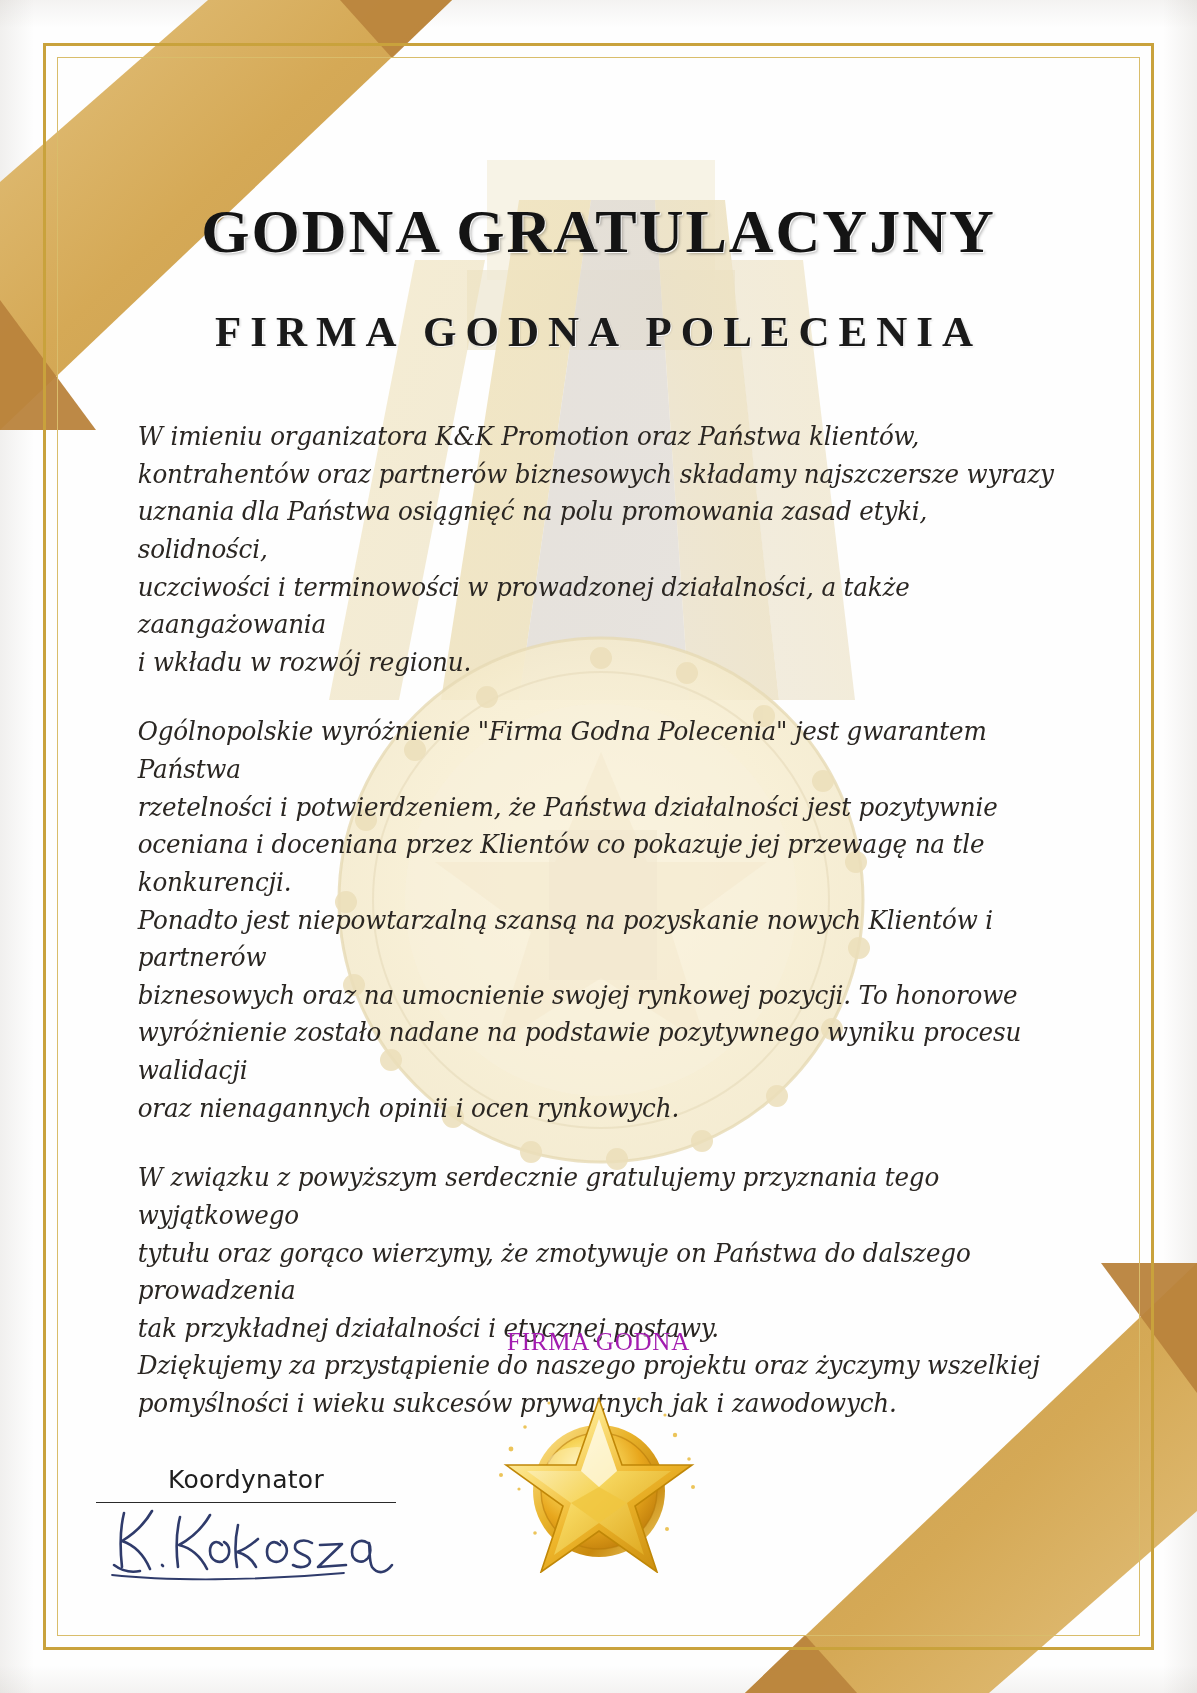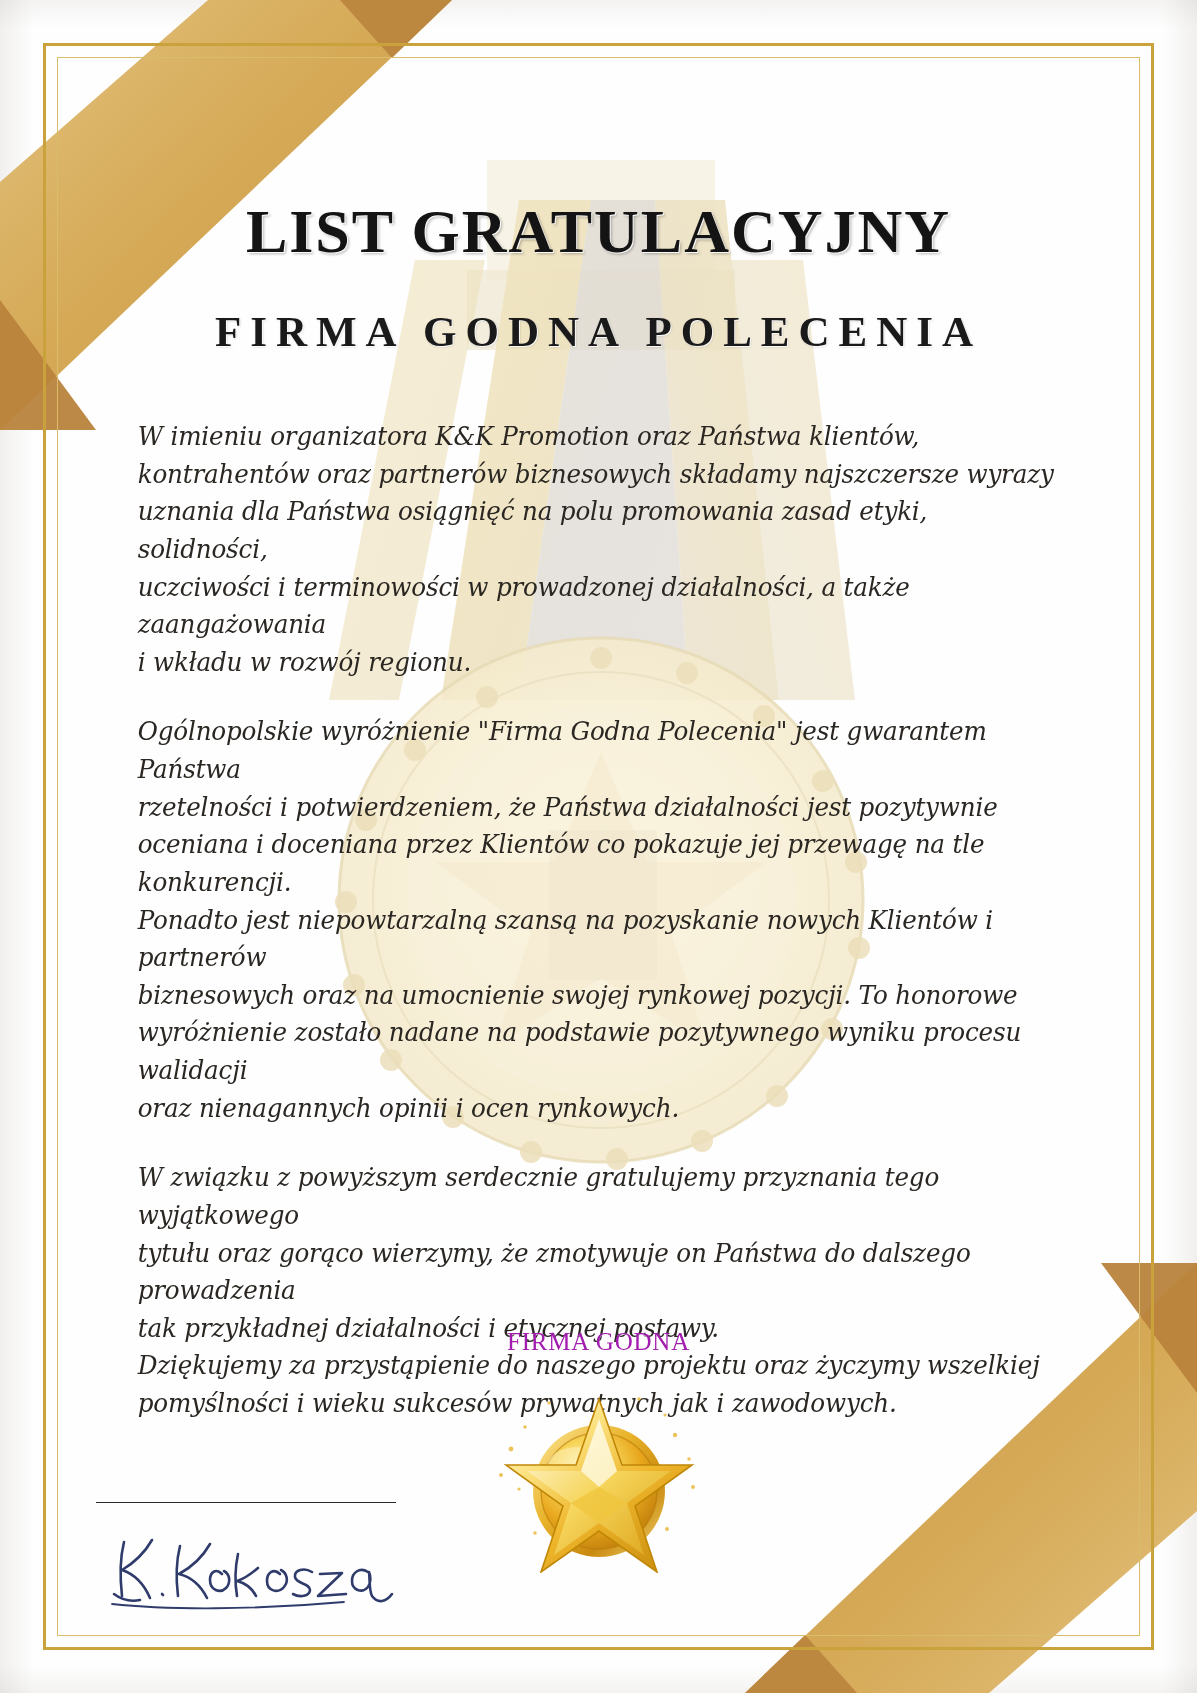--- a/index.html
+++ b/index.html
@@ -254,21 +254,21 @@
     <polygon points="292,430 48,430 500,0 500,248" fill="url(#rbBR1)"></polygon>
     <polygon points="500,130 500,0 404,0" fill="#b9833c" opacity="0.95"></polygon>
     <polygon points="160,430 48,430 108,372" fill="#b9833c" opacity="0.9"></polygon>
   </svg>
 
   <div id="frame-outer"></div>
   <div id="frame-inner"></div>
 
   <div id="content">
 
-    <h1 id="title">LIST GRATULACYJNY</h1>
+    <h1 id="title">GODNA GRATULACYJNY</h1>
     <h2 id="subtitle">FIRMA GODNA POLECENIA</h2>
 
     <div id="body-text">
 
       <p class="para">
         <span class="ln">W imieniu organizatora K&amp;K Promotion oraz Państwa klientów,</span>
         <span class="ln">kontrahentów oraz partnerów biznesowych składamy najszczersze wyrazy</span>
         <span class="ln">uznania dla Państwa osiągnięć na polu promowania zasad etyki, solidności,</span>
         <span class="ln">uczciwości i terminowości w prowadzonej działalności, a także zaangażowania</span>
         <span class="ln">i wkładu w rozwój regionu.</span>
@@ -289,20 +289,21 @@
         <span class="ln">tytułu oraz gorąco wierzymy, że zmotywuje on Państwa do dalszego prowadzenia</span>
         <span class="ln">tak przykładnej działalności i etycznej postawy.</span>
         <span class="ln">Dziękujemy za przystąpienie do naszego projektu oraz życzymy wszelkiej</span>
         <span class="ln">pomyślności i wieku sukcesów prywatnych jak i zawodowych.</span>
       </p>
 
     </div>
   </div>
 
   <div id="signature-block">
+    <div id="coordinator-label">Koordynator</div>
     <div id="signature-line"></div>
     <svg id="signature-mark" viewBox="0 0 290 90" aria-hidden="true">
       <g fill="none" stroke="#2f3b6b" stroke-width="2.6" stroke-linecap="round" stroke-linejoin="round">
 
         <path d="M18,18 C14,34 14,54 16,72"></path>
         <path d="M46,16 C38,30 26,40 16,46 C28,50 38,60 44,74"></path>
         <path d="M8,70 C16,76 24,78 34,76"></path>
 
         <path d="M56,70 l1,1"></path>
 

